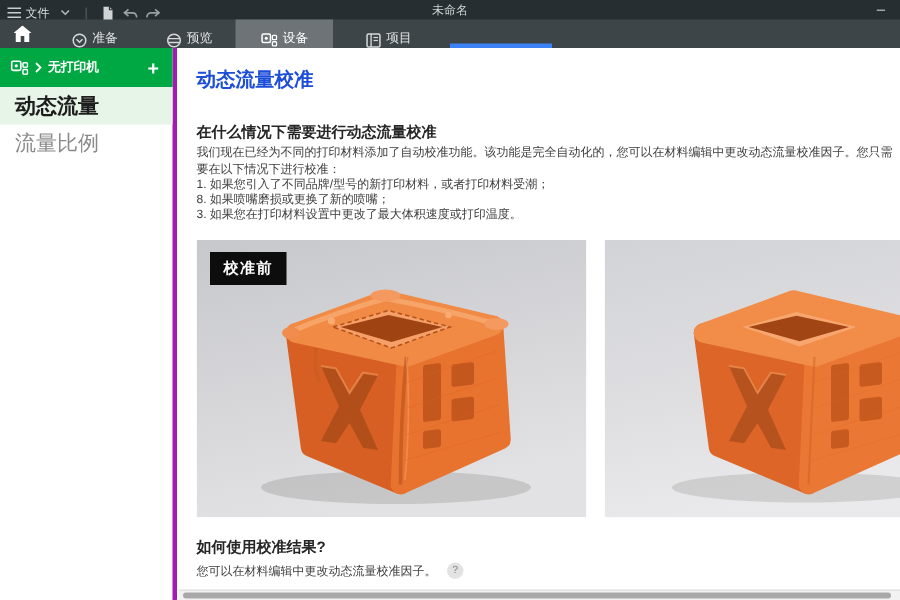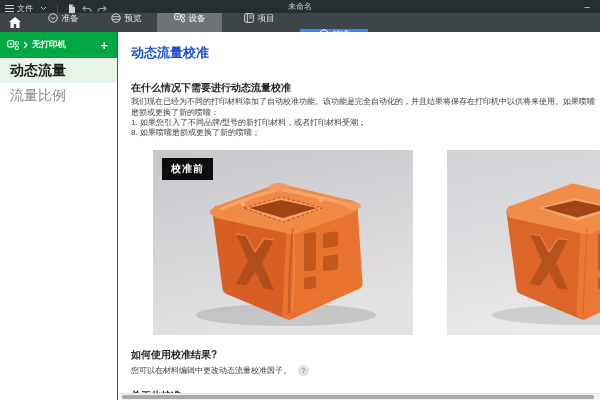--- a/index.html
+++ b/index.html
@@ -18,45 +18,45 @@
   .tb-ico { width:10px; height:10px; display:flex; align-items:center; justify-content:center; }
   .tb-title { position:absolute; left:0; right:0; top:0; height:13px; display:flex; align-items:center;
               justify-content:center; font-size:8px; color:#cfd3d4; pointer-events:none; }
   .tb-min { position:absolute; right:10px; top:0; height:13px; display:flex; align-items:center;
             font-size:10px; color:#cfd3d4; }
 
   
   .tabbar { position:absolute; left:0; top:13px; width:600px; height:19px; background:#3e4549; }
   .home-btn { position:absolute; left:4px; top:2px; width:22px; height:15px; display:flex;
               align-items:center; justify-content:center; }
-  .tab { position:absolute; top:0; height:19px; display:flex; align-items:flex-start; justify-content:center;
+  .tab { position:absolute; top:0; height:19px; display:flex; align-items:flex-end; justify-content:center;
          gap:4px; color:#e3e5e6; font-size:8.5px; }
   .tab.active-gray { background:#6d7377; color:#fff; }
   .tab.active-green { background:#3b82f6; color:#fff;margin-top:16px; }
 
   
   .sidebar { position:absolute; left:0; top:32px; width:118px; bottom:0; background:#fff;
-             border-right:1px solid #a21caf; }
+             border-right:3px solid #a21caf; }
   .sb-header { height:26px; background:#00a843; display:flex; align-items:center; padding:0 7px;
                color:#fff; gap:4px; }
   .sb-header .name { font-size:8.5px; font-weight:bold; flex:1 1 auto; white-space:nowrap; overflow:hidden; }
   .sb-add { font-size:13px; line-height:13px; color:#fff; font-weight:bold; padding:0 2px; cursor:pointer; }
   .sb-item { height:25px; display:flex; align-items:center; padding-left:10px; font-size:14px;
              color:#8a8a8a; cursor:pointer; }
   .sb-item.selected { background:#e7f4e8; color:#1d1d1d; font-weight:bold; }
 
   
   .main { position:absolute; left:119px; top:32px; right:0; bottom:0; background:#fff; overflow:hidden; }
   .main-inner { padding:12px 0 0 12px; }
   .page-title { font-size:13px; font-weight:bold; color:#1d4ed8; margin-bottom:19px; }
   .sec-h { font-size:10px; font-weight:bold; color:#262626; }
   .sec-p { font-size:8px; color:#3c3c3c; line-height:10.5px; margin-top:2px; width:464px; }
   .sec-li { font-size:8px; color:#3c3c3c; line-height:10px; width:464px; }
   .photos { display:flex; gap:12px; margin-top:12px; }
-  .photo { position:relative; width:260px; height:185px; flex:0 0 auto; overflow:hidden;margin-left:22px; }
+  .photo { position:relative; width:260px; height:185px; flex:0 0 auto; overflow:hidden; }
   .photo svg { display:block; }
   .badge { position:absolute; left:9px; top:8px; background:#0d0d0d; color:#fff; font-size:10px;
            font-weight:bold; padding:4px 9px; letter-spacing:1px; }
   .usage { margin-top:13px; }
   .usage-row { display:flex; align-items:center; gap:7px; margin-top:3px;text-align:center; }
   .help { width:11px; height:11px; border-radius:50%; background:#e3e3e3; color:#7c7c7c; font-size:7px;
           display:flex; align-items:center; justify-content:center; cursor:pointer; }
   .about-h { margin-top:13px; }
 
   
@@ -180,23 +180,24 @@
     <div class="sb-item">
       <span>流量比例</span>
     </div>
   </div>
 
   <div class="main">
     <div class="main-inner">
       <div class="page-title">动态流量校准</div>
 
       <div class="sec-h">在什么情况下需要进行动态流量校准</div>
-      <div class="sec-p">我们现在已经为不同的打印材料添加了自动校准功能。该功能是完全自动化的，并且结果将保存在打印机中以供将来使用。如果喷嘴磨损或更换了新的喷嘴：</div>
+      <div class="sec-p">我们现在已经为不同的打印材料添加了自动校准功能。该功能是完全自动化的，您可以在材料编辑中更改动态流量校准因子。您只需要在以下情况下进行校准：</div>
       <div class="sec-li">1. 如果您引入了不同品牌/型号的新打印材料，或者打印材料受潮；</div>
       <div class="sec-li">8. 如果喷嘴磨损或更换了新的喷嘴；</div>
+      <div class="sec-li">3. 如果您在打印材料设置中更改了最大体积速度或打印温度。</div>
 
       <div class="photos">
 
         <div class="photo">
           <svg width="260" height="185" viewBox="0 0 260 185">
             <defs>
               <linearGradient id="bg1" x1="0" y1="0" x2="0.3" y2="1">
                 <stop offset="0" stop-color="#c7c8cc"></stop>
                   <stop offset="0.55" stop-color="#d6d6d9"></stop>
                   <stop offset="1" stop-color="#e2e2e4"></stop>

